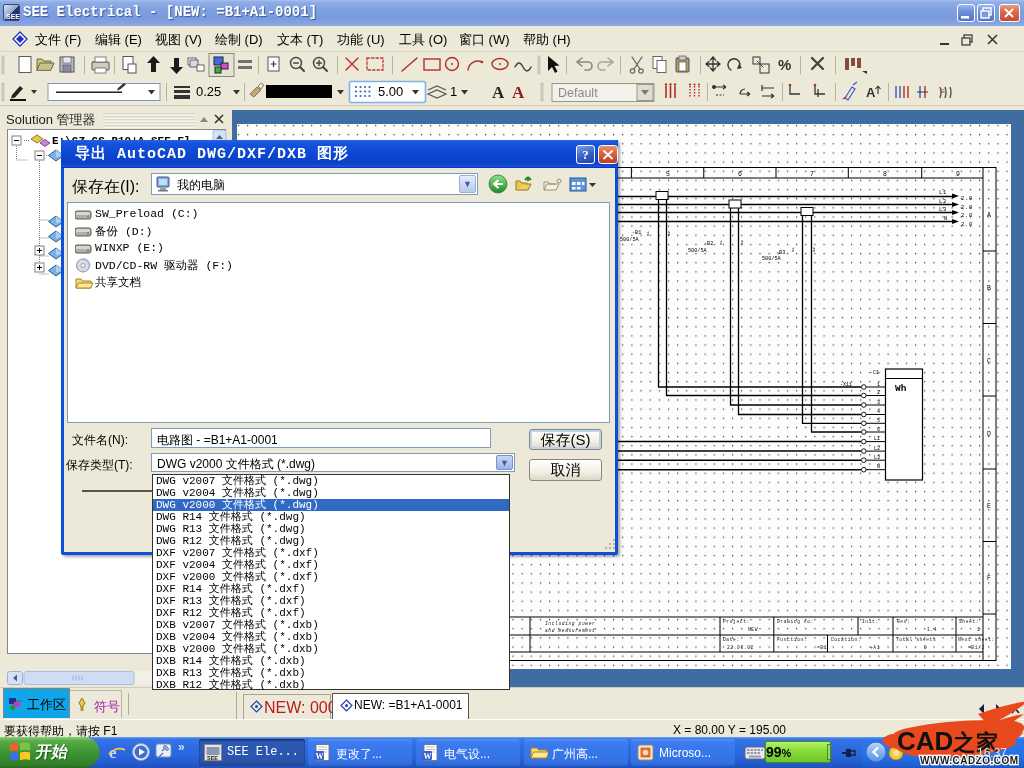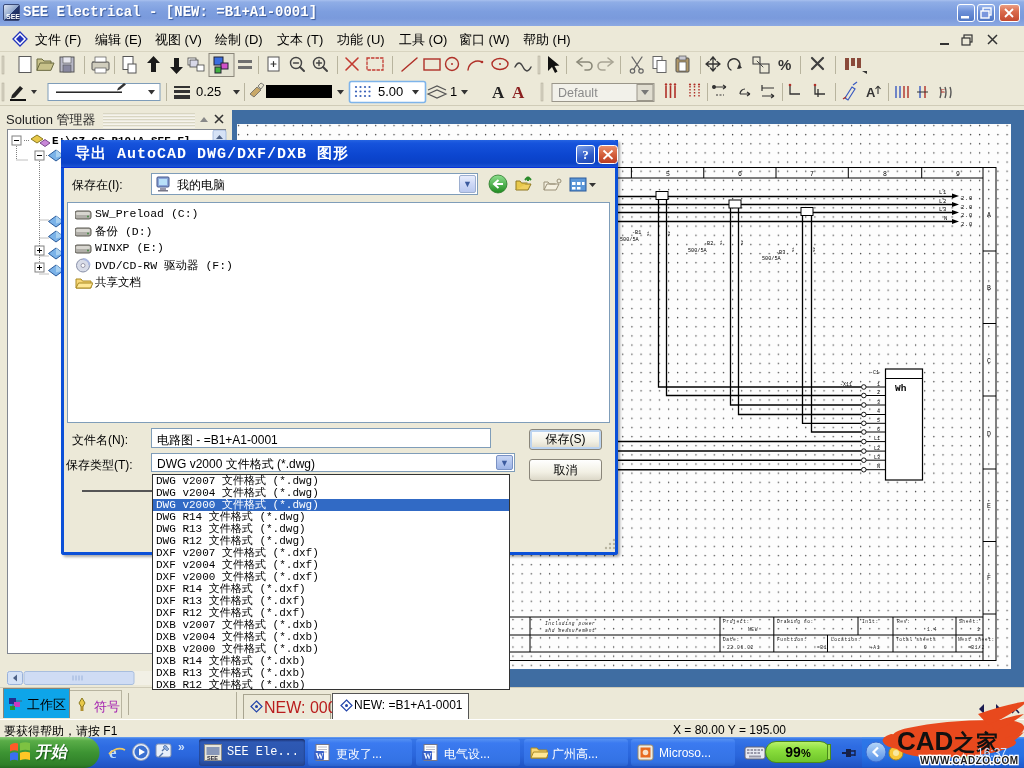--- a/index.html
+++ b/index.html
@@ -27,21 +27,21 @@
 
 #mdi{left:232px;top:110px;width:792px;height:577px;background:#3f6da2}
 #canvas{position:absolute;left:5px;top:14px;width:774px;height:545px;background:#fdfdfd}
 
 #dlg{left:61px;top:140px;width:557px;height:415px;background:#ECE9D8;border:3px solid #0b50d8;border-top:none;box-shadow:2px 2px 3px rgba(0,0,0,.35);border-radius:0 0 3px 3px}
 #dlg-title{position:absolute;left:-3px;top:0;width:557px;height:28px;border-radius:5px 5px 0 0;background:linear-gradient(180deg,#2664e2 0%,#1653dc 12%,#0c46d0 55%,#0a41c6 85%,#1b53d4 100%);border-bottom:1px solid #0831d9}
 #dlg-title .dtext{position:absolute;left:14px;top:4px;color:#fff;font:bold 15px "Liberation Mono",monospace;letter-spacing:1px}
 #dlg-body{position:absolute;left:0px;top:28px;width:551px;height:384px;background:#ECE9D8}
 .xpfield{position:absolute;background:#fff;border:1px solid #7f9db9;font-size:12px}
 .xpdrop{position:absolute;right:1px;top:1px;width:17px;background:linear-gradient(180deg,#e8edfc,#cdd8f6 50%,#bac9ef);border:1px solid #9dafd0;border-radius:2px;color:#3c5b9e;text-align:center;font-size:9px}
-.xpbtn{position:absolute;background:linear-gradient(180deg,#ffffff,#f2f0e4 60%,#dcd8c8);border:1px solid #8a867a;border-radius:3px;font-size:12px;text-align:center;color:#000}
+.xpbtn{position:absolute;background:linear-gradient(180deg,#ffffff,#f2f0e4 60%,#dcd8c8);border:1px solid #8a867a;border-radius:3px;font-size:15px;text-align:center;color:#000}
 
 #ddlist{left:152px;top:474px;width:358px;height:216px;background:#fff;border:1px solid #333;font:11px "Liberation Mono",monospace;z-index:30}
 #ddlist .it{height:12px;line-height:12px;padding-left:3px;white-space:pre;color:#000}
 #ddlist .sel{background:#316ac5;color:#fff}
 
 #tabstrip{left:0;top:687px;width:1024px;height:32px;background:#ECE9D8}
 #statusbar{left:0;top:719px;width:1024px;height:18px;background:#ECE9D8;border-top:1px solid #fff;font-size:12px;color:#000}
 #taskbar{left:0;top:737px;width:1024px;height:31px;background:linear-gradient(180deg,#6fa5f0 0%,#3877e8 6%,#2e6ce2 30%,#2a66dc 60%,#2156c6 92%,#1e4fbe 100%)}
 .tkbtn{position:absolute;top:2px;height:27px;border-radius:3px;color:#fff;font-size:12px}
 </style></head><body>
@@ -531,21 +531,21 @@
     <defs>
         <linearGradient id="xg" x2="0" y2="1">
           <stop offset="0" stop-color="#eb9270"></stop>
           <stop offset="0.5" stop-color="#d4603c"></stop>
           <stop offset="1" stop-color="#b83a22"></stop>
         </linearGradient>
       </defs>
     <path d="M5.5 5.5 l9 8.5 M14.5 5.5 l-9 8.5" stroke="#fff" stroke-width="1.8"></path>
   </svg>
   <div id="dlg-body">
-    <span class="abs" style="left:8px;top:9px;font-size:12px">保存在(I):</span>
+    <span class="abs" style="left:8px;top:9px;font-size:16px">保存在(I):</span>
     <div class="xpfield" style="left:87px;top:5px;width:327px;height:22px">
       <svg class="abs" style="left:4px;top:2px" width="17" height="16">
         <rect x="1" y="1" width="12" height="10" rx="1" fill="#8aa5d8" stroke="#44568a"></rect>
           <rect x="3" y="3" width="8" height="6" fill="#b8e0f8"></rect>
         <rect x="4" y="12" width="6" height="2" fill="#99a"></rect>
           <rect x="2" y="14" width="10" height="1.5" fill="#778"></rect>
       </svg>
       <span class="abs" style="left:25px;top:3px">我的电脑</span>
       <div class="xpdrop" style="height:18px;line-height:17px">▼</div>
     </div>
@@ -782,21 +782,21 @@
         <rect x="13.5" y="8" width="2.5" height="2"></rect>
         <rect x="17" y="8" width="2" height="2"></rect>
         <rect x="3" y="11" width="2.5" height="2"></rect>
         <rect x="6.5" y="11" width="2.5" height="2"></rect>
         <rect x="10" y="11" width="2.5" height="2"></rect>
         <rect x="13.5" y="11" width="2.5" height="2"></rect>
         <rect x="5" y="14.5" width="12" height="2"></rect>
       </g>
     </svg>
 
-  <div class="abs" style="left:765px;top:4px;width:66px;height:22px;background:linear-gradient(180deg,#b8f06a,#8ade3c 40%,#6ec42a);border:1px solid #4a8a1a;border-radius:11px;text-align:center;font:bold 14px 'Liberation Sans';color:#000;line-height:21px">99<span style="font-size:11px">%</span></div>
+  <div class="abs" style="left:765px;top:4px;width:66px;height:22px;background:linear-gradient(180deg,#b8f06a,#8ade3c 40%,#6ec42a);border:1px solid #4a8a1a;border-radius:2px;font:bold 14px 'Liberation Sans';color:#000;line-height:21px">99<span style="font-size:11px">%</span></div>
   <div class="abs" style="left:827px;top:7px;width:4px;height:16px;background:#9adf50;border:1px solid #4a8a1a"></div>
 
   <svg class="abs" style="left:841px;top:8px" width="18" height="16">
       <path d="M1 8 h4 M9 4 v8 a0 0 0 0 0 0 0" stroke="#16214a" stroke-width="2"></path>
       <path d="M5 4 h4 v8 h-4 z" fill="#16214a"></path>
       <path d="M9 6 h5 M9 10 h5" stroke="#16214a" stroke-width="1.6"></path>
       <path d="M14 5 v6" stroke="#16214a" stroke-width="1.4"></path>
     </svg>
 
   <div class="abs" style="left:862px;top:0;width:162px;height:31px;background:linear-gradient(180deg,#5e9bf2 0%,#2e77e8 8%,#2671e4 60%,#1e5cd0 95%,#1a52bc 100%)"></div>

